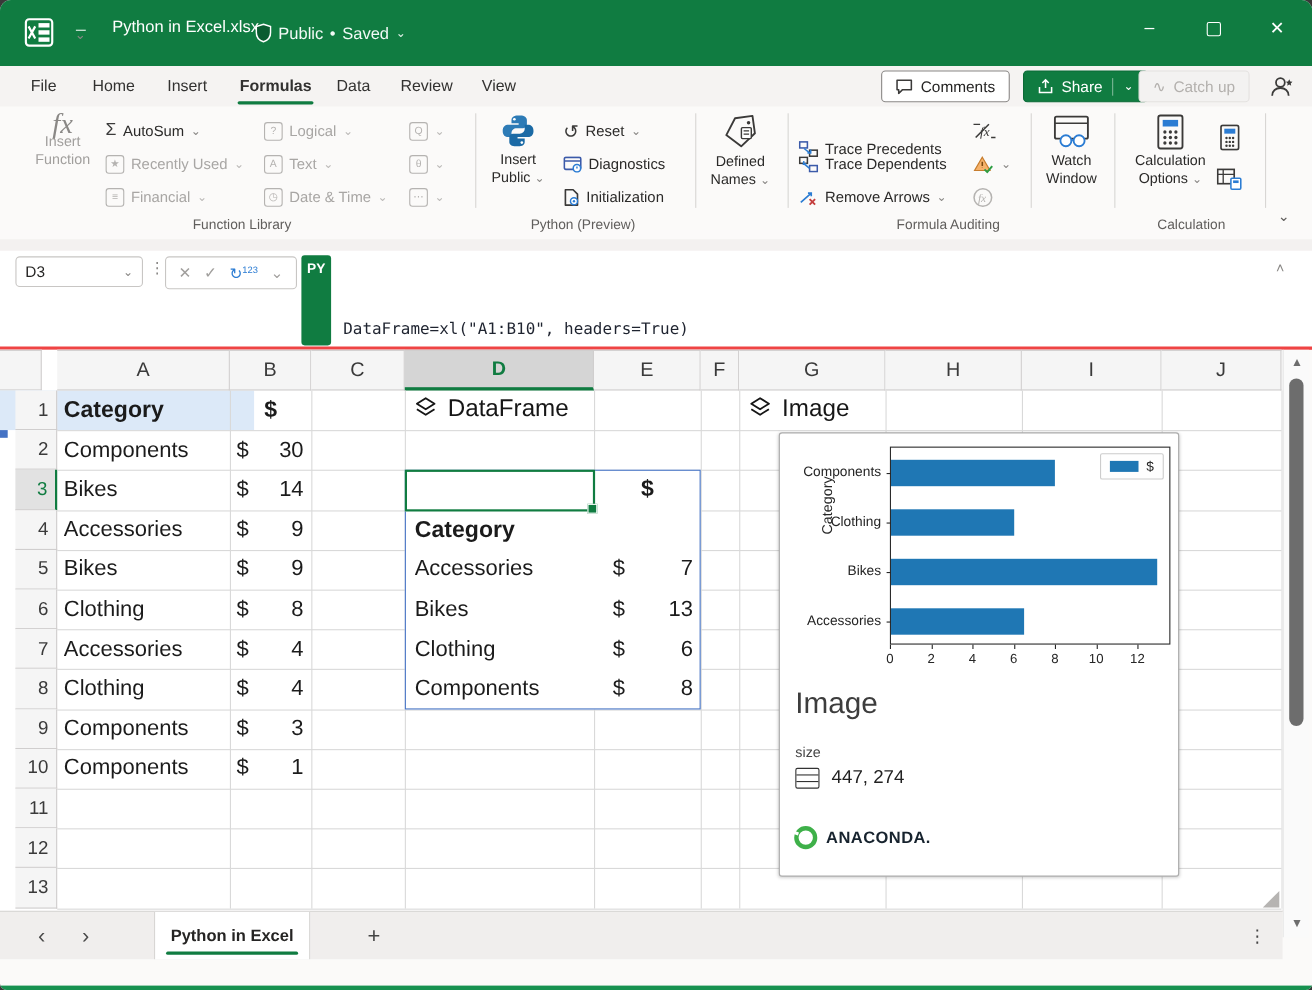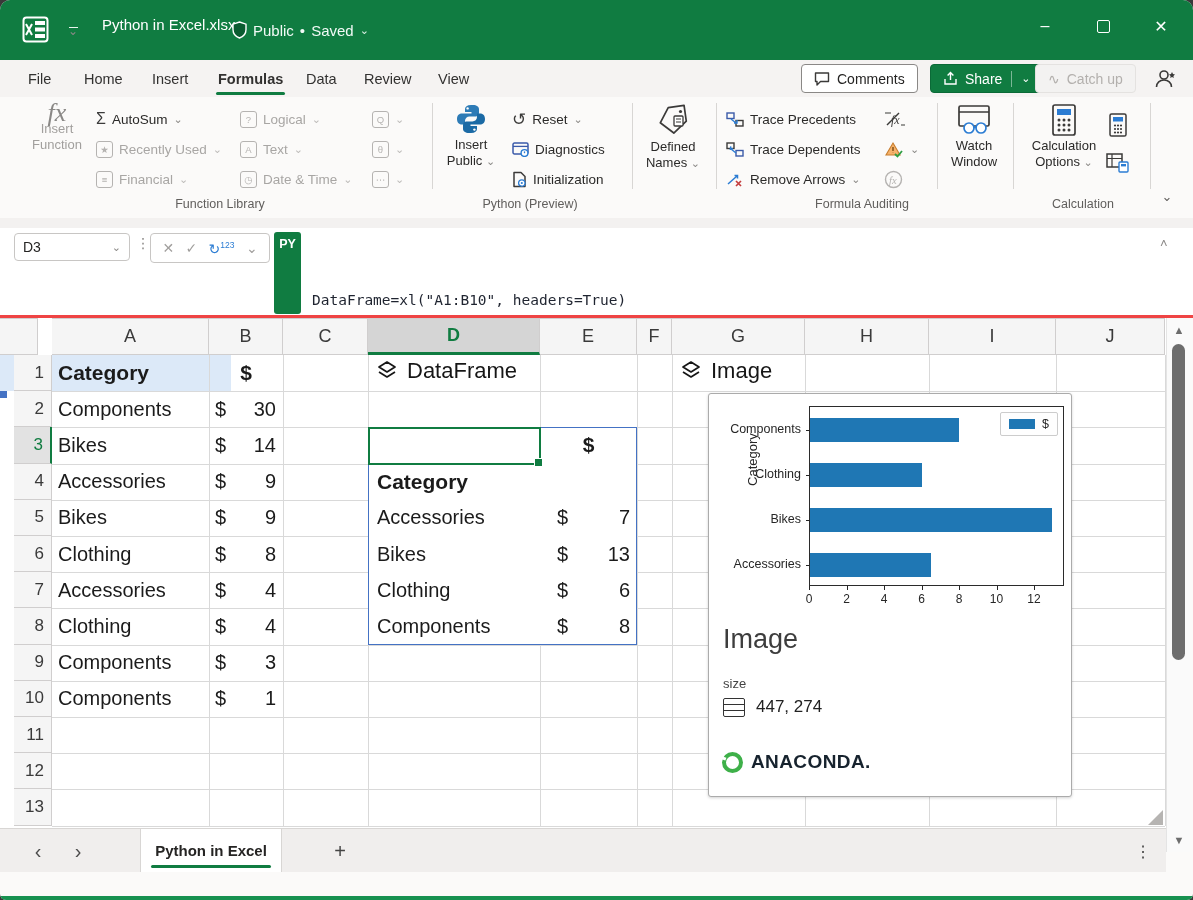--- a/index.html
+++ b/index.html
@@ -94,21 +94,21 @@
   #mpl-legend{position:absolute;right:5px;top:5px;border:1px solid #cccccc;background:#fefefe;border-radius:2px;display:flex;align-items:center;gap:7px;padding:4px 8px;font-size:12.5px;color:#262626;}
   #mpl-legend .sw{width:26px;height:10px;background:#1f77b4;}
   #img-title{position:absolute;left:14px;top:230px;font-size:27px;color:#3d3d3d;}
   #img-size-label{position:absolute;left:14px;top:282px;font-size:13px;color:#444;}
   #img-size-row{position:absolute;left:14px;top:303px;display:flex;align-items:center;gap:11px;font-size:17px;color:#222;}
   #rows-icon{width:22px;height:19px;border:1.6px solid #333;border-radius:2px;box-sizing:border-box;display:flex;flex-direction:column;justify-content:space-evenly;}
   #rows-icon i{display:block;border-top:1.6px solid #333;}
   #anaconda{position:absolute;left:13px;top:357px;display:flex;align-items:center;gap:8px;}
   #ana-ring{width:21px;height:21px;border:4px solid #3EB049;border-radius:50%;box-sizing:border-box;position:relative;}
   #ana-ring::after{content:"";position:absolute;left:-4px;top:1px;width:4px;height:3px;background:#fff;transform:rotate(20deg);}
-  #ana-text{font-size:19px;font-weight:700;color:#17232e;letter-spacing:.4px;}
+  #ana-text{font-size:15px;font-weight:700;color:#17232e;letter-spacing:.4px;}
 
   
   #vscroll{left:1166px;top:318px;width:24px;height:534px;background:#fafafa;border-left:1px solid #e4e4e4;box-sizing:border-box;}
   #vthumb{position:absolute;left:5px;top:26px;width:13px;height:316px;background:#6d6d6d;border-radius:7px;cursor:grab;}
   .scr-arrow{position:absolute;left:0;width:24px;height:20px;color:#6d6d6d;font-size:11px;cursor:pointer;display:flex;align-items:center;justify-content:center;}
 
   
   #tabbar{left:0;top:828px;width:1166px;height:44px;background:#f0eeed;border-top:1px solid #d8d6d4;box-sizing:border-box;}
   .navarr{position:absolute;top:0;height:44px;width:28px;display:flex;align-items:center;justify-content:center;color:#4a4a4a;font-size:20px;cursor:pointer;}
   #sheet-tab{position:absolute;left:140px;top:0;width:140px;height:43px;background:#fff;border-left:1px solid #d8d6d4;border-right:1px solid #d8d6d4;display:flex;align-items:center;justify-content:center;font-size:15px;font-weight:700;color:#252423;cursor:pointer;}
@@ -287,21 +287,21 @@
         <path d="M14 4 L30 4 30 20 16 30 4 18 Z" fill="none" stroke="#3b3a39" stroke-width="1.7" stroke-linejoin="round" transform="rotate(-8 17 17)"></path>
         <circle cx="24.5" cy="8.5" r="1.6" fill="#3b3a39"></circle>
         <rect x="18" y="13" width="9" height="10" rx="1" fill="#fff" stroke="#3b3a39" stroke-width="1.3"></rect>
         <path d="M20 16h5M20 19h5" stroke="#3b3a39" stroke-width="1.1"></path>
       </svg>
       <span>Defined</span>
       <span>​<span>Names</span> <span class="chev">⌄</span></span>
     </div>
     <div class="abs rdiv" style="left:716px"></div>
 
-    <div class="abs rrow en" style="left:726px;top:8px">
+    <div class="abs rrow en" style="left:726px;top:24px">
       <svg width="18" height="15" viewBox="0 0 18 15">
           <rect x="1" y="1" width="7" height="5.5" fill="none" stroke="#3b5aa9" stroke-width="1.4"></rect>
           <rect x="10" y="8.5" width="7" height="5.5" fill="none" stroke="#3b3a39" stroke-width="1.4"></rect>
           <path d="M5 7 l5 4 M8 11 h3 v-3" fill="none" stroke="#2b7cd3" stroke-width="1.4"></path>
         </svg>
       <span>Trace Precedents</span>
     </div>
     <div class="abs rrow en" style="left:726px;top:38px">
       <svg width="18" height="15" viewBox="0 0 18 15">
           <rect x="1" y="1" width="7" height="5.5" fill="none" stroke="#3b3a39" stroke-width="1.4"></rect>

